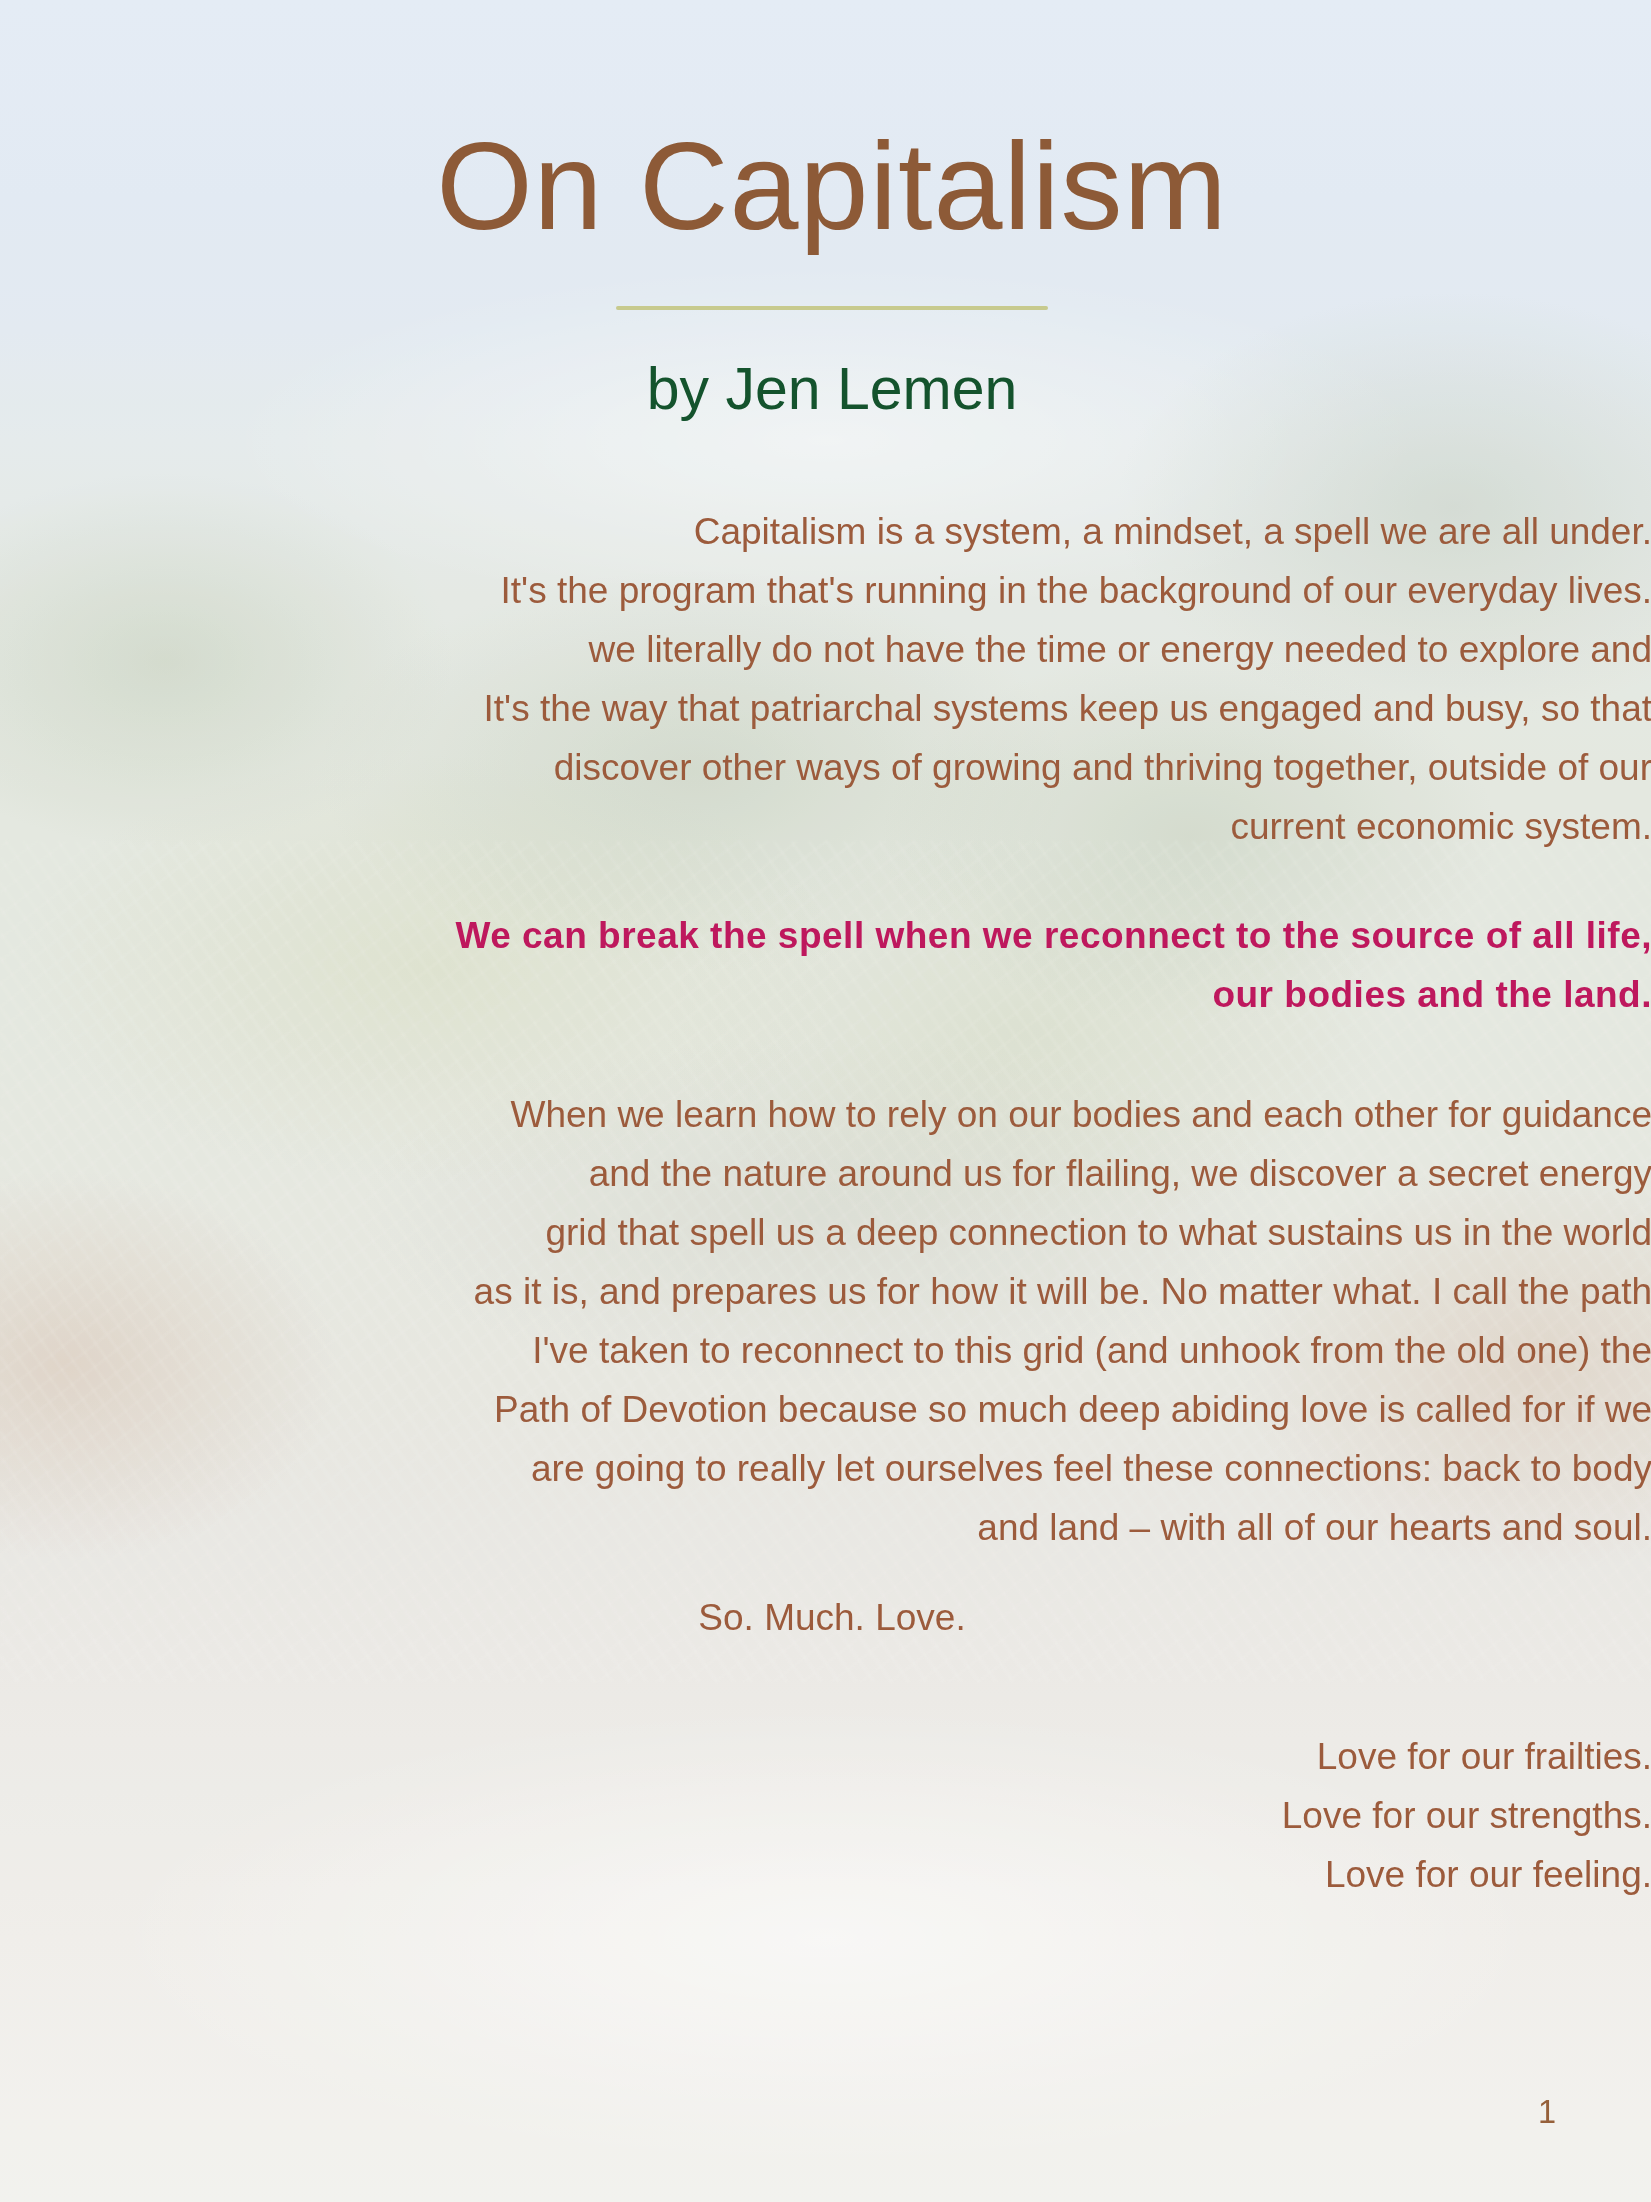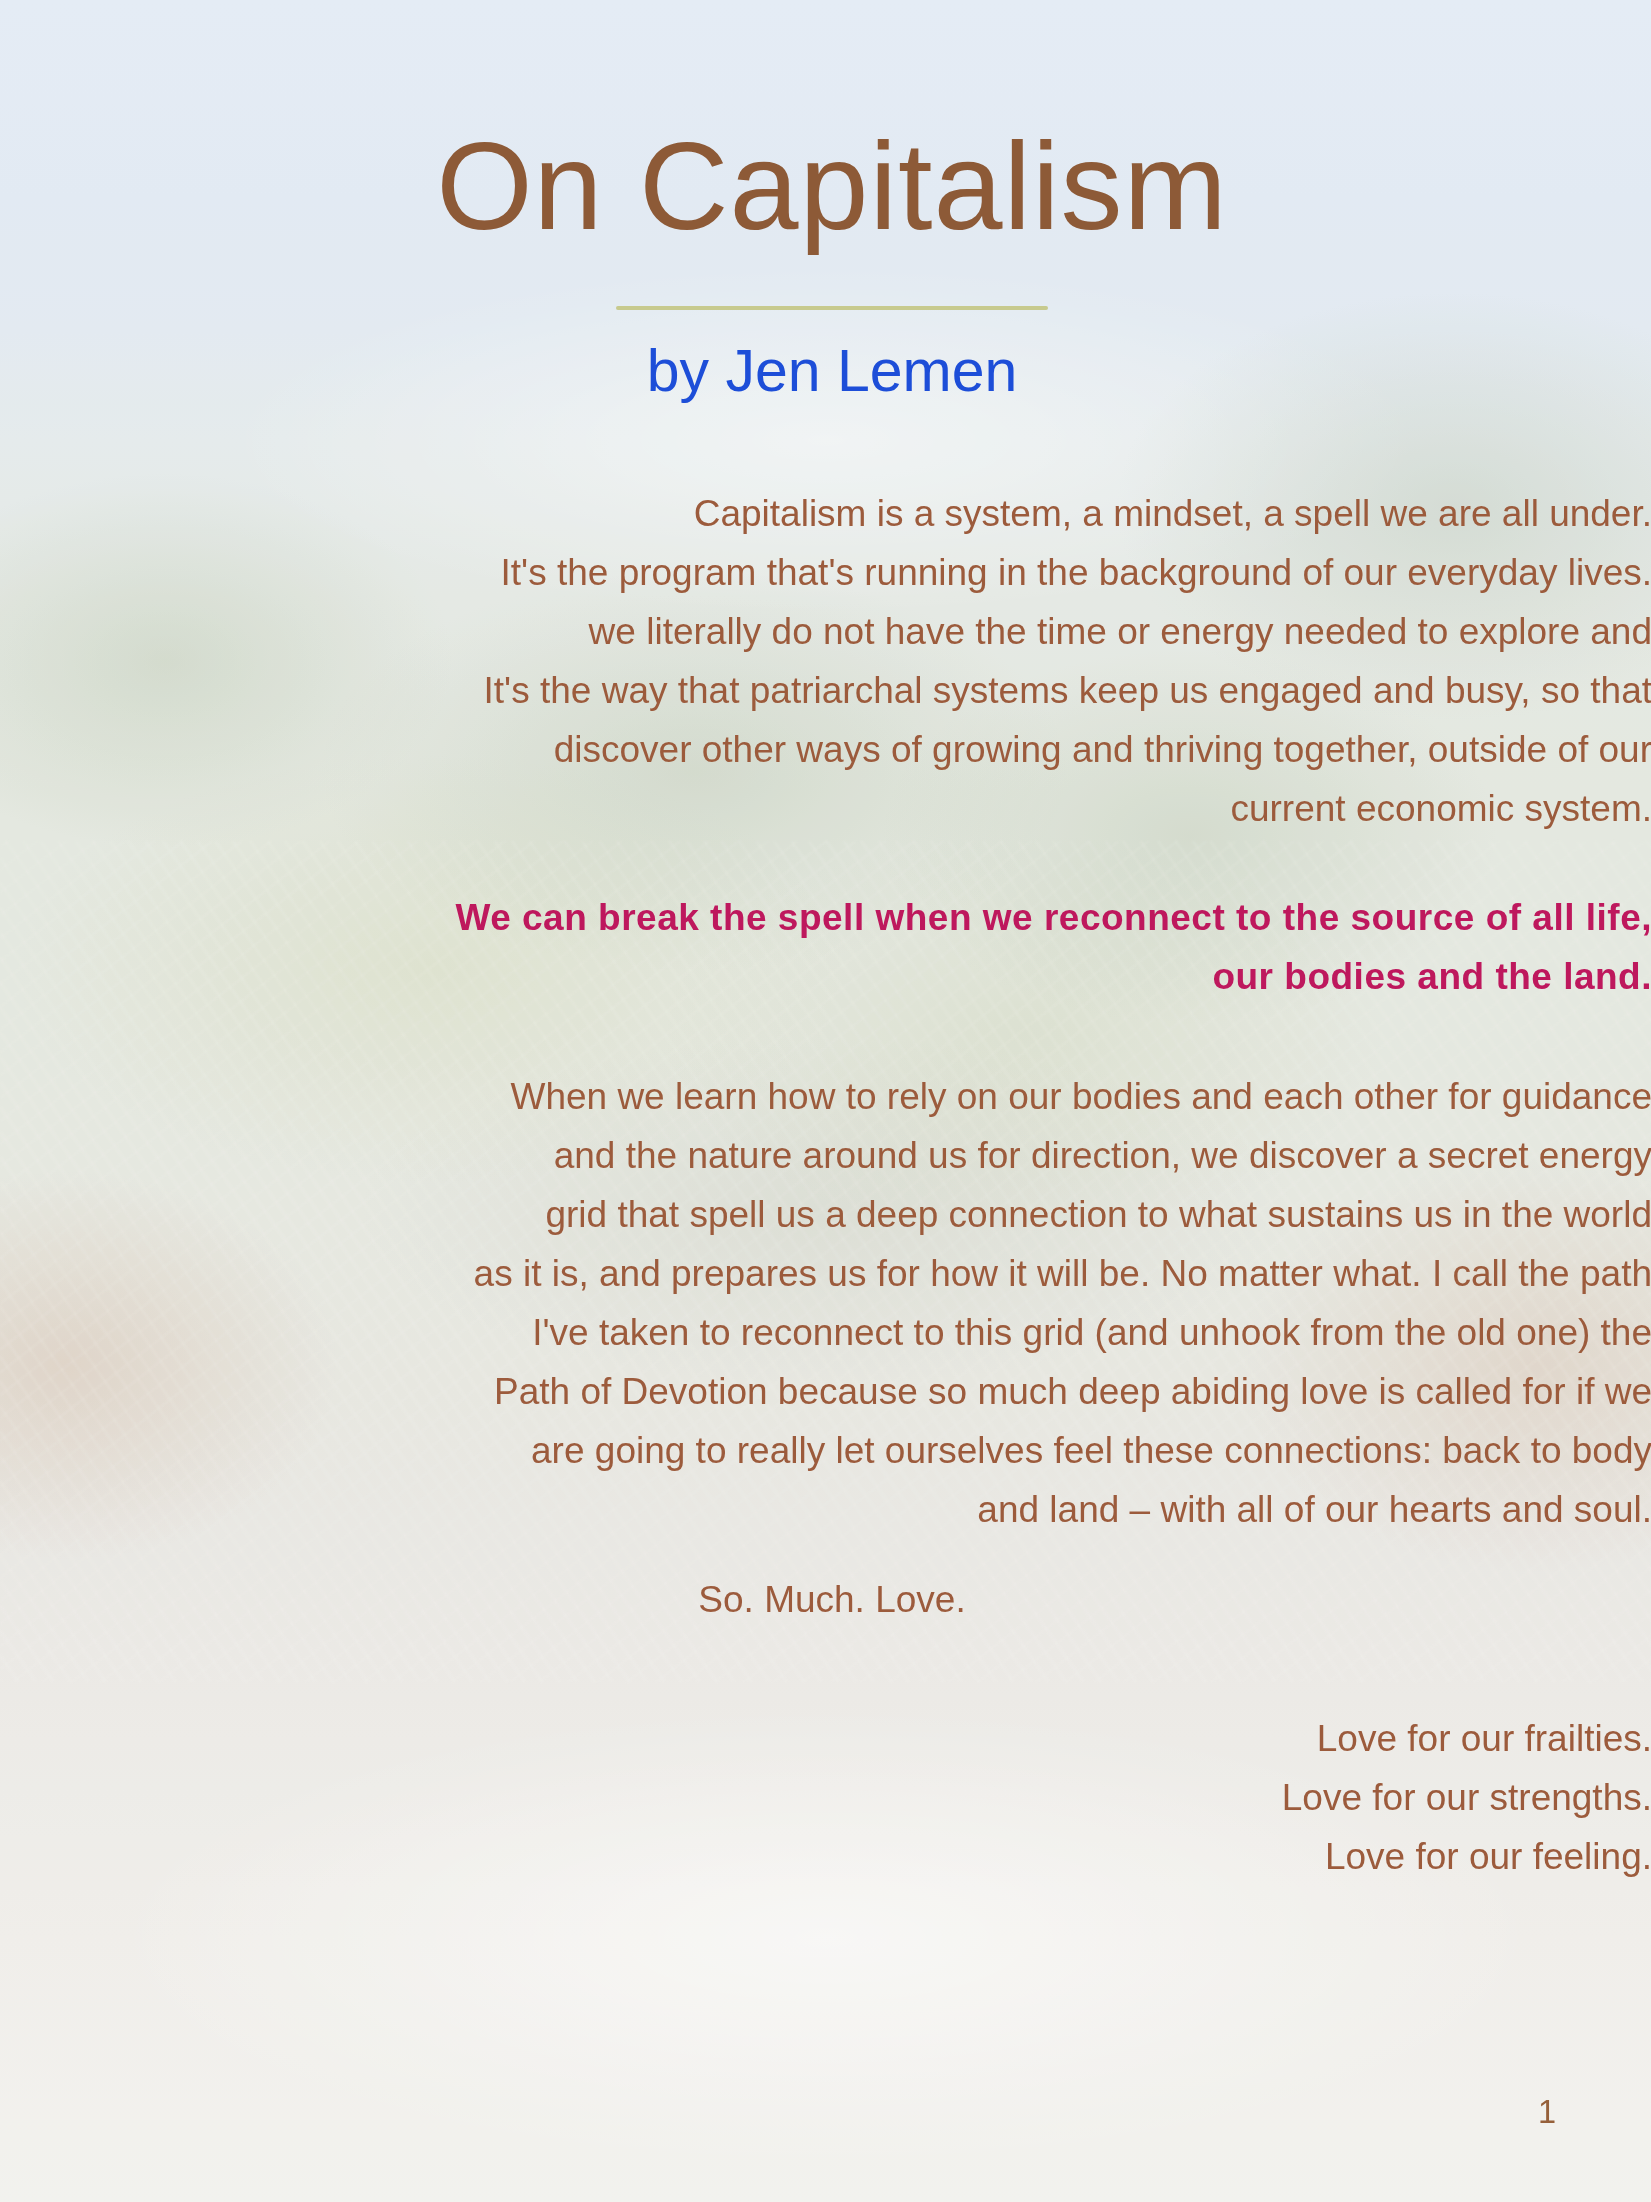--- a/index.html
+++ b/index.html
@@ -68,25 +68,25 @@
     letter-spacing:1px;
     color:#8d5a37;
   }
   .divider {
     width:432px; height:3.8px;
     margin:43px auto 0;
     background:#c7ca8e;
     border-radius:1.9px;
   }
   .byline {
-    margin-top:27px;
+    margin-top:45px;
     font-size:59px;
     line-height:69px;
     font-weight:400;
-    color:#1d4ed8;
+    color:#14532d;
   }
   .para { font-size:37px; line-height:59px; font-weight:400; }
   .para .line { min-height:59px;text-align:right; }
   .p1 { margin-top:78px; }
   .p2 { margin-top:50px; font-weight:700; color:#be185d; letter-spacing:0.5px; }
   .p3 { margin-top:61px; }
   .p4 { margin-top:31px; }
   .p5 { margin-top:80px; }
   .page-number {
     position:absolute;
@@ -120,21 +120,21 @@
         <div class="line">current economic system.</div>
       </div>
 
     <div class="para p2">
         <div class="line">We can break the spell when we reconnect to the source of all life,</div>
         <div class="line">our bodies and the land.</div>
       </div>
 
     <div class="para p3">
         <div class="line">When we learn how to rely on our bodies and each other for guidance</div>
-        <div class="line">and the nature around us for direction, we discover a secret energy</div>
+        <div class="line">and the nature around us for flailing, we discover a secret energy</div>
         <div class="line">grid that spell us a deep connection to what sustains us in the world</div>
         <div class="line">as it is, and prepares us for how it will be. No matter what. I call the path</div>
         <div class="line">I've taken to reconnect to this grid (and unhook from the old one) the</div>
         <div class="line">Path of Devotion because so much deep abiding love is called for if we</div>
         <div class="line">are going to really let ourselves feel these connections: back to body</div>
         <div class="line">and land – with all of our hearts and soul.</div>
       </div>
 
     <div class="para p4">So. Much. Love.</div>
 

